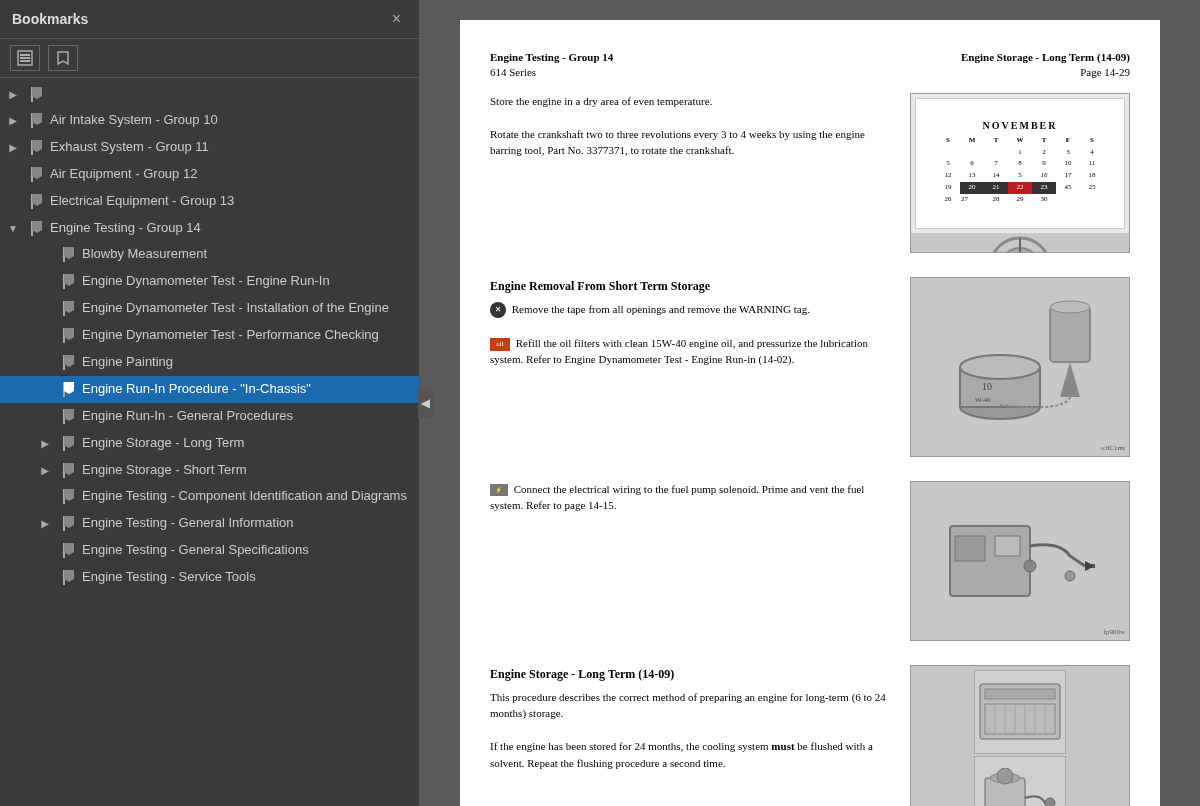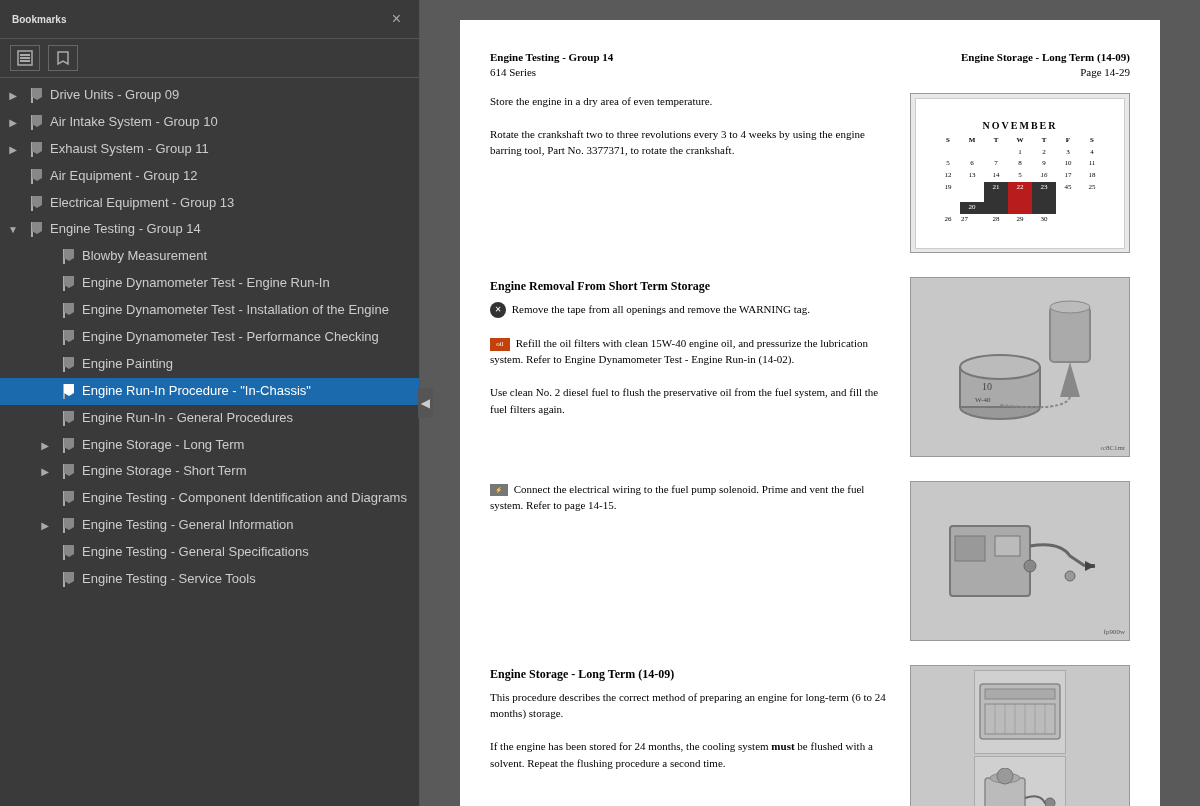--- a/index.html
+++ b/index.html
@@ -27,21 +27,21 @@
       display: flex;
       align-items: center;
       justify-content: space-between;
       padding: 8px 12px;
       background: #3a3a3a;
       border-bottom: 1px solid #555;
     }
 
     .bookmarks-title {
       color: #ddd;
-      font-size: 10px;
+      font-size: 14px;
       font-weight: bold;
     }
 
     .close-btn {
       color: #aaa;
       cursor: pointer;
       font-size: 16px;
       background: none;
       border: none;
       padding: 2px 6px;
@@ -250,21 +250,20 @@
   <div class="bookmark-list" id="bookmark-list">
 
   <div class="bookmark-item">
         <span class="expand-arrow">▶</span>
         <span class="bookmark-icon">
           <svg width="12" height="15" viewBox="0 0 12 15">
             <line x1="2" y1="0" x2="2" y2="15" stroke="#aaa" stroke-width="2"></line>
             <polygon points="2,0 12,0 12,9 7,12 2,9" fill="#888"></polygon>
           </svg>
         </span>
-        <span class="item-label">Drive Units - Group 09</span>
       </div>
       <div class="bookmark-item">
         <span class="expand-arrow">▶</span>
         <span class="bookmark-icon">
           <svg width="12" height="15" viewBox="0 0 12 15">
             <line x1="2" y1="0" x2="2" y2="15" stroke="#aaa" stroke-width="2"></line>
             <polygon points="2,0 12,0 12,9 7,12 2,9" fill="#888"></polygon>
           </svg>
         </span>
         <span class="item-label">Air Intake System - Group 10</span>
@@ -493,21 +492,21 @@
                 <div style="text-align: center; font-size: 7px; padding: 1px;">10</div>
                 <div style="text-align: center; font-size: 7px; padding: 1px;">11</div>
                 <div style="text-align: center; font-size: 7px; padding: 1px;">12</div>
                 <div style="text-align: center; font-size: 7px; padding: 1px;">13</div>
                 <div style="text-align: center; font-size: 7px; padding: 1px;">14</div>
                 <div style="text-align: center; font-size: 7px; padding: 1px;">5</div>
                 <div style="text-align: center; font-size: 7px; padding: 1px; font-style: italic;">16</div>
                 <div style="text-align: center; font-size: 7px; padding: 1px;">17</div>
                 <div style="text-align: center; font-size: 7px; padding: 1px;">18</div>
                 <div style="text-align: center; font-size: 7px; padding: 1px;">19</div>
-                <div style="text-align: center; font-size: 7px; padding: 1px; background: rgb(51, 51, 51); color: rgb(255, 255, 255); margin-top: 20px;">20</div>
+                <div style="text-align: center; font-size: 7px; padding: 1px; background: rgb(51, 51, 51); color: rgb(255, 255, 255);">20</div>
                 <div style="text-align: center; font-size: 7px; padding: 1px; background: rgb(51, 51, 51); color: rgb(255, 255, 255);">21</div>
                 <div style="text-align: center; font-size: 7px; padding: 1px; background: #b91c1c; color: rgb(255, 255, 255);">22</div>
                 <div style="text-align: center; font-size: 7px; padding: 1px; background: rgb(51, 51, 51); color: rgb(255, 255, 255);">23</div>
                 <div style="text-align: center; font-size: 7px; padding: 1px;">45</div>
                 <div style="text-align: center; font-size: 7px; padding: 1px;">25</div>
                 <div style="text-align: center; font-size: 7px; padding: 1px;">26</div>
                 <div style="text-align: left; font-size: 7px; padding: 1px;">27</div>
                 <div style="text-align: center; font-size: 7px; padding: 1px;">28</div>
                 <div style="text-align: center; font-size: 7px; padding: 1px;">29</div>
                 <div style="text-align: center; font-size: 7px; padding: 1px;">30</div>
@@ -537,21 +536,20 @@
         <p>
           <span style="display:inline-block;width:16px;height:16px;background:#333;border-radius:50%;color:white;font-size:8px;text-align:center;line-height:16px;margin-right:3px;vertical-align:middle;">✕</span>
           <span>Remove the tape from all openings and remove the WARNING tag.</span>
         </p>
         <br>
         <p>
           <span style="display:inline-block;width:20px;height:13px;background:#c2410c;color:white;font-size:7px;text-align:center;line-height:13px;margin-right:3px;vertical-align:middle;">oil</span>
           <span>Refill the oil filters with clean 15W-40 engine oil, and pressurize the lubrication system. Refer to Engine Dynamometer Test - Engine Run-in (14-02).</span>
         </p>
         <br>
-        <p>Use clean No. 2 diesel fuel to flush the preservative oil from the fuel system, and fill the fuel filters again.</p>
       </div>
       <div class="doc-image doc-image-tall" style="background:#c8c8c8;position:relative;">
         <svg width="180" height="160" viewBox="0 0 180 160">
 
           <rect x="120" y="20" width="40" height="55" rx="4" fill="#aaa" stroke="#888" stroke-width="2"></rect>
           <path d="M140 75 L130 110 L150 110 Z" fill="#888"></path>
           <ellipse cx="140" cy="20" rx="20" ry="6" fill="#bbb" stroke="#888" stroke-width="1"></ellipse>
 
           <ellipse cx="70" cy="120" rx="40" ry="12" fill="#999" stroke="#777" stroke-width="2"></ellipse>
           <rect x="30" y="80" width="80" height="40" fill="#aaa" stroke="#777" stroke-width="2"></rect>

